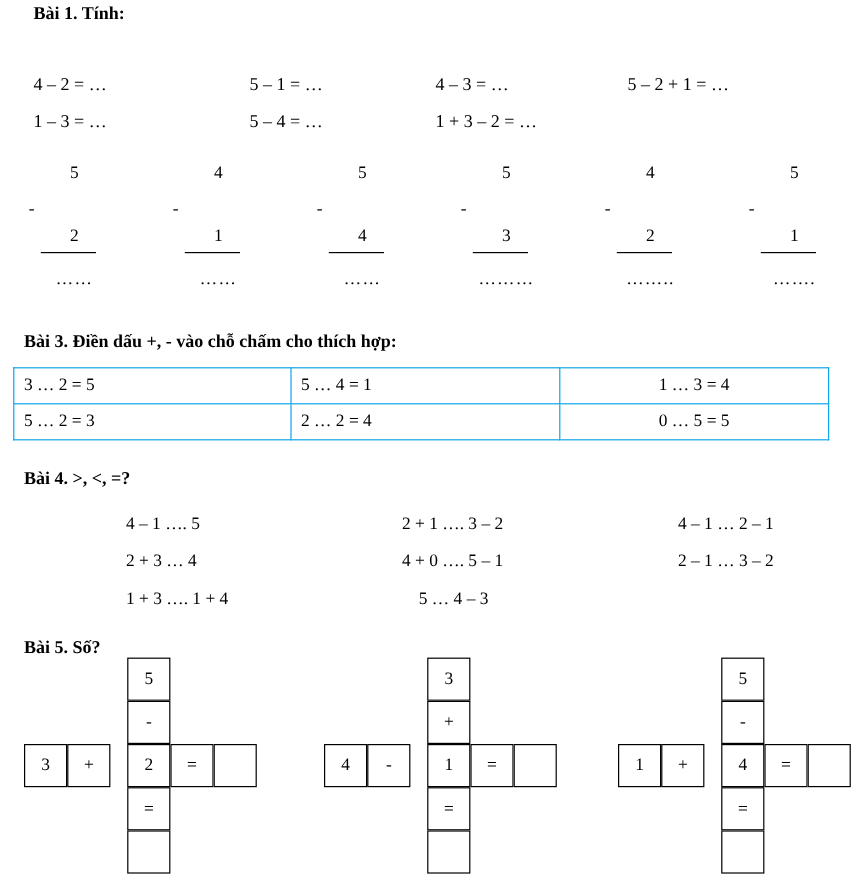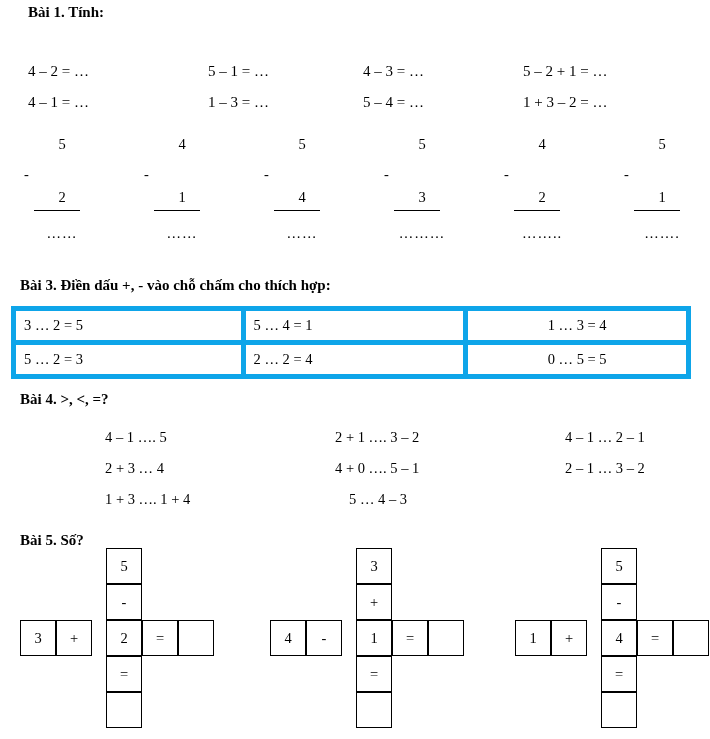--- a/index.html
+++ b/index.html
@@ -83,21 +83,21 @@
   #bai3-heading { position: absolute; left: 10px; top: 277px; }
   .b3-table {
     position: absolute;
     left: 11px;
     top: 306px;
     width: 680px;
     border-collapse: collapse;
     font-size: 14.5px;
   }
   .b3-table td {
-    border: 5px solid #0ea5e9;
+    border: 1px solid #0ea5e9;
     height: 29px;
     padding: 0 8px;
     vertical-align: middle;
   }
   .b3-table td:nth-child(1) { width: 34%; }
   .b3-table td:nth-child(2) { width: 33%; }
   .b3-table td:nth-child(3) { width: 33%; text-align: center; }
 
   
   #bai4-heading { position: absolute; left: 10px; top: 391px; }
@@ -161,21 +161,20 @@
 <body>
 
 <div class="page">
 
   <div class="heading" id="bai1-heading">Bài 1. Tính:</div>
   <div class="b1-grid">
     <div class="b1-cell">4 – 2 = …</div>
     <div class="b1-cell">5 – 1 = …</div>
     <div class="b1-cell">4 – 3 = …</div>
     <div class="b1-cell">5 – 2 + 1 = …</div>
-    <div class="b1-cell">4 – 1 = …</div>
     <div class="b1-cell">1 – 3 = …</div>
     <div class="b1-cell">5 – 4 = …</div>
     <div class="b1-cell">1 + 3 – 2 = …</div>
   </div>
 
   <div class="b2-wrap">
 
     <div class="b2-col">
       <div class="b2-top">5</div>
       <div class="b2-minus">-</div>

